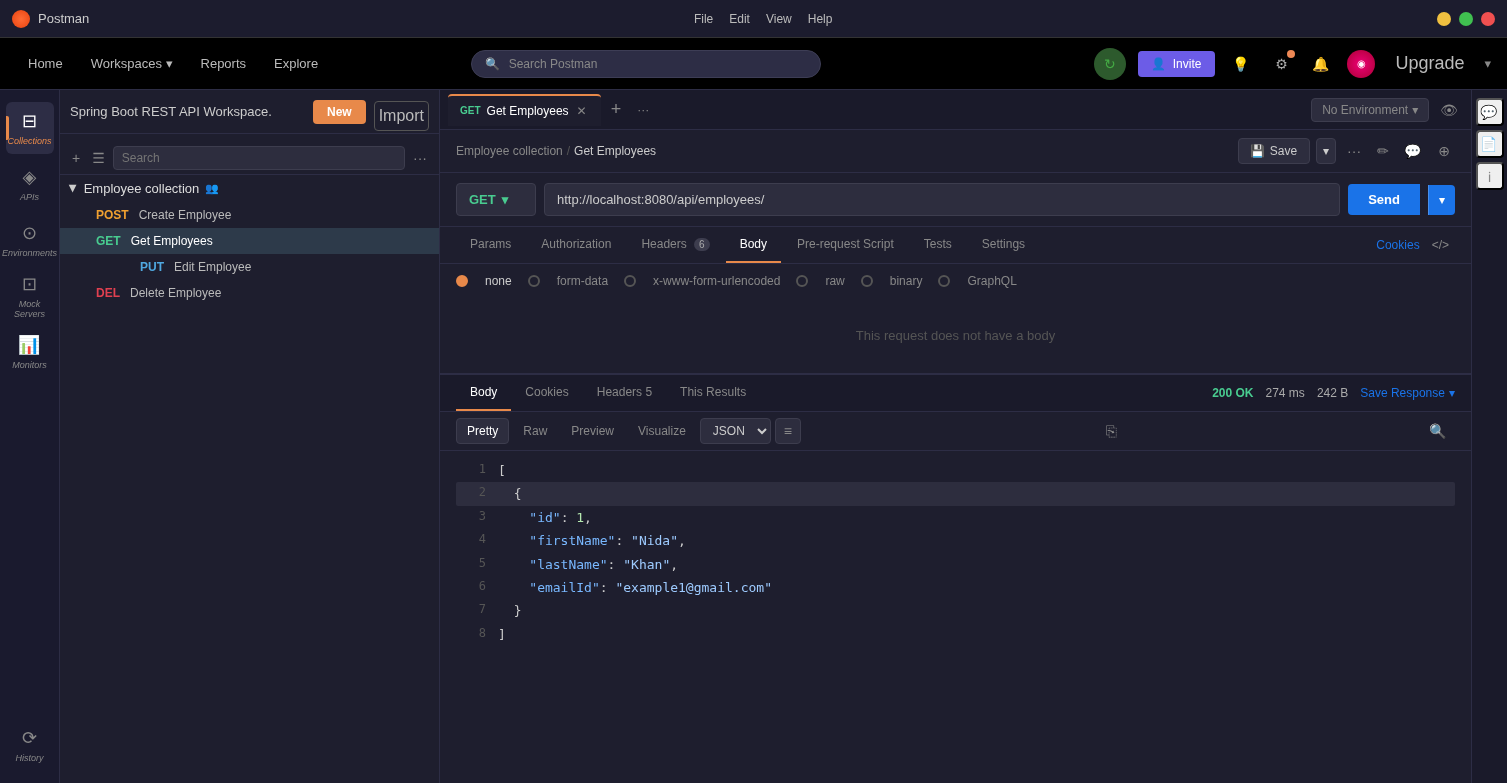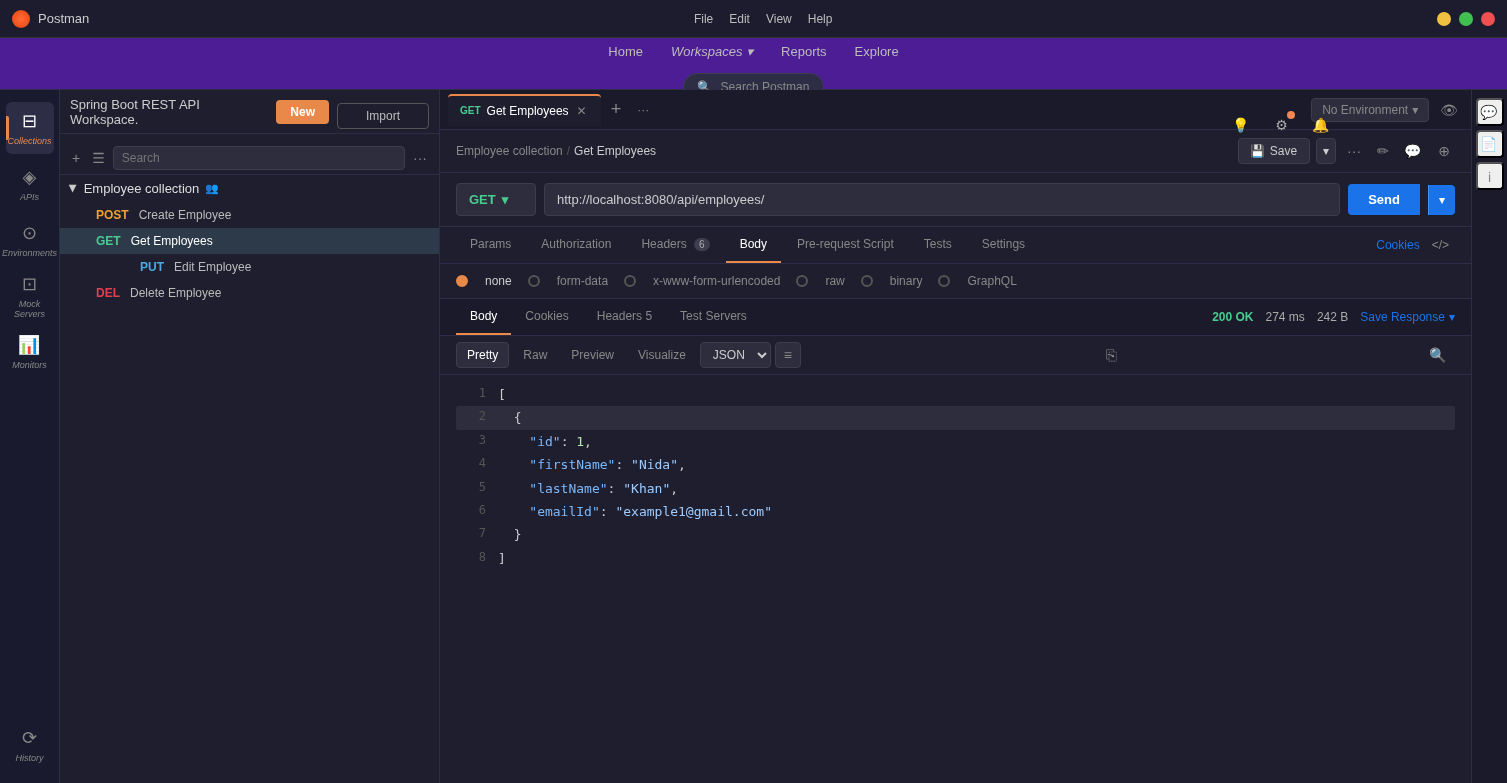--- a/index.html
+++ b/index.html
@@ -12,24 +12,24 @@
     .titlebar-title { font-size: 13px; color: #ccc; }
     .titlebar-menu { display: flex; gap: 16px; font-size: 12px; color: #bbb; }
     .titlebar-menu span { cursor: pointer; }
     .titlebar-controls { display: flex; gap: 8px; }
     .titlebar-ctrl { width: 14px; height: 14px; border-radius: 50%; cursor: pointer; border: none; }
     .tc-min { background: #f0c040; }
     .tc-max { background: #40c050; }
     .tc-close { background: #f05050; }
 
     
-    .topnav { background: #4c1d95; height: 52px; display: flex; align-items: center; padding: 0 16px; gap: 8px; border-bottom: 1px solid #2d2d45; flex-direction: column; }
+    .topnav { background: #000000; height: 52px; display: flex; align-items: center; padding: 0 16px; gap: 8px; border-bottom: 1px solid #2d2d45; }
     .nav-links { display: flex; gap: 4px; align-items: center; }
     .nav-link { padding: 6px 12px; border-radius: 4px; cursor: pointer; color: #bbb; font-size: 13px; }
-    .workspaces-btn { display: flex; align-items: flex-end; gap: 4px; font-style: italic; }
+    .workspaces-btn { display: flex; align-items: flex-end; gap: 4px; }
     .search-bar { flex: 1; max-width: 350px; margin: 0 auto; background: #2d2d45; border-radius: 20px; display: flex; align-items: center; padding: 6px 14px; gap: 8px; color: #888; cursor: pointer; border: 1px solid #3d3d55; }
     .search-bar span { font-size: 12px; }
     .topnav-right { display: flex; align-items: center; gap: 12px; margin-left: auto; }
     .sync-icon { width: 32px; height: 32px; background: #2d5a2d; border-radius: 50%; display: flex; align-items: center; justify-content: center; font-size: 16px; }
     .invite-btn { background: #6c5ce7; color: #fff; border: none; padding: 6px 14px; border-radius: 4px; cursor: pointer; font-size: 12px; display: flex; align-items: center; gap: 6px; }
     .icon-btn { width: 28px; height: 28px; border-radius: 50%; background: transparent; border: none; color: #aaa; cursor: pointer; display: flex; align-items: center; justify-content: center; font-size: 14px; position: relative; }
     .icon-btn .badge { position: absolute; top: 0; right: 0; width: 8px; height: 8px; background: #e85; border-radius: 50%; }
     .avatar { width: 28px; height: 28px; border-radius: 50%; background: radial-gradient(circle, #e07, #a03); display: flex; align-items: center; justify-content: center; color: white; font-size: 10px; cursor: pointer; }
     .upgrade-btn { color: #bbb; font-size: 18px; cursor: pointer; padding: 4px 8px; }
 
@@ -43,21 +43,21 @@
     .sidebar-icon .icon-shape { font-size: 18px; }
     .sidebar-icon .icon-label { font-size: 9px; text-align: center; font-style: italic; }
     .sidebar-icon.active .icon-label { color: #e8894a; }
     .active-indicator { width: 3px; height: 24px; background: #e8894a; border-radius: 0 2px 2px 0; position: absolute; left: 0; }
 
     
     .collection-panel { width: 380px; background: #1e1e2e; border-right: 1px solid #2d2d45; display: flex; flex-direction: column; }
     .collection-toolbar { height: 44px; display: flex; align-items: center; padding: 0 10px; gap: 8px; border-bottom: 1px solid #2d2d45; }
     .workspace-name { font-size: 13px; color: #ccc; flex: 1; font-weight: 500; }
     .new-btn { background: #e8894a; color: #fff; border: none; padding: 5px 14px; border-radius: 4px; cursor: pointer; font-size: 12px; font-weight: 600; }
-    .import-btn { background: transparent; color: #bbb; border: 1px solid #555; padding: 5px 28px; border-radius: 4px; cursor: pointer; font-size: 12px; margin-top: 8px; }
+    .import-btn { background: transparent; color: #bbb; border: 1px solid #555; padding: 5px 4px; border-radius: 4px; cursor: pointer; font-size: 16px; margin-top: 8px; }
 
     
     .collections-list { flex: 1; overflow-y: auto; padding: 8px 0; }
     .coll-header { display: flex; align-items: center; padding: 6px 10px; gap: 6px; cursor: pointer; color: #ccc; font-size: 13px; }
     .coll-toolbar { display: flex; align-items: center; padding: 4px 8px; gap: 4px; border-bottom: 1px solid #2d2d45; }
     .coll-icon-btn { background: none; border: none; color: #888; cursor: pointer; padding: 4px; border-radius: 3px; font-size: 14px; }
     .search-input { flex: 1; background: #2d2d3e; border: 1px solid #3d3d4e; border-radius: 4px; padding: 4px 8px; color: #ccc; font-size: 12px; }
     .coll-name { display: flex; align-items: center; gap: 6px; font-size: 13px; color: #ddd; font-weight: 500; }
     .coll-item { display: flex; align-items: center; padding: 5px 12px 5px 32px; gap: 6px; cursor: pointer; color: #bbb; font-size: 12px; }
     .coll-item.active { background: #2d3a4a; color: #fff; }
@@ -375,31 +375,34 @@
       <label class="radio-option">
         <div class="radio-circle"></div>
         <span>binary</span>
       </label>
       <label class="radio-option">
         <div class="radio-circle"></div>
         <span>GraphQL</span>
       </label>
     </div>
 
+    <div class="no-body" style="border-bottom:1px solid #2d2d45; padding: 30px;">
+      <span>This request does not have a body</span>
+    </div>
 
     <div class="response-area">
 
       <div class="resp-tabs-bar">
         <div class="resp-tab active">Body</div>
         <div class="resp-tab">Cookies</div>
         <div class="resp-tab">
           <span>Headers</span>
           <span class="count-badge">5</span>
         </div>
-        <div class="resp-tab">Test Servers</div>
+        <div class="resp-tab">This Results</div>
         <div class="resp-status">
           <span class="status-ok">200 OK</span>
           <span class="status-time">274 ms</span>
           <span class="status-size">242 B</span>
           <div class="save-response-btn">
             <span>Save Response</span>
             <span>▾</span>
           </div>
         </div>
       </div>

